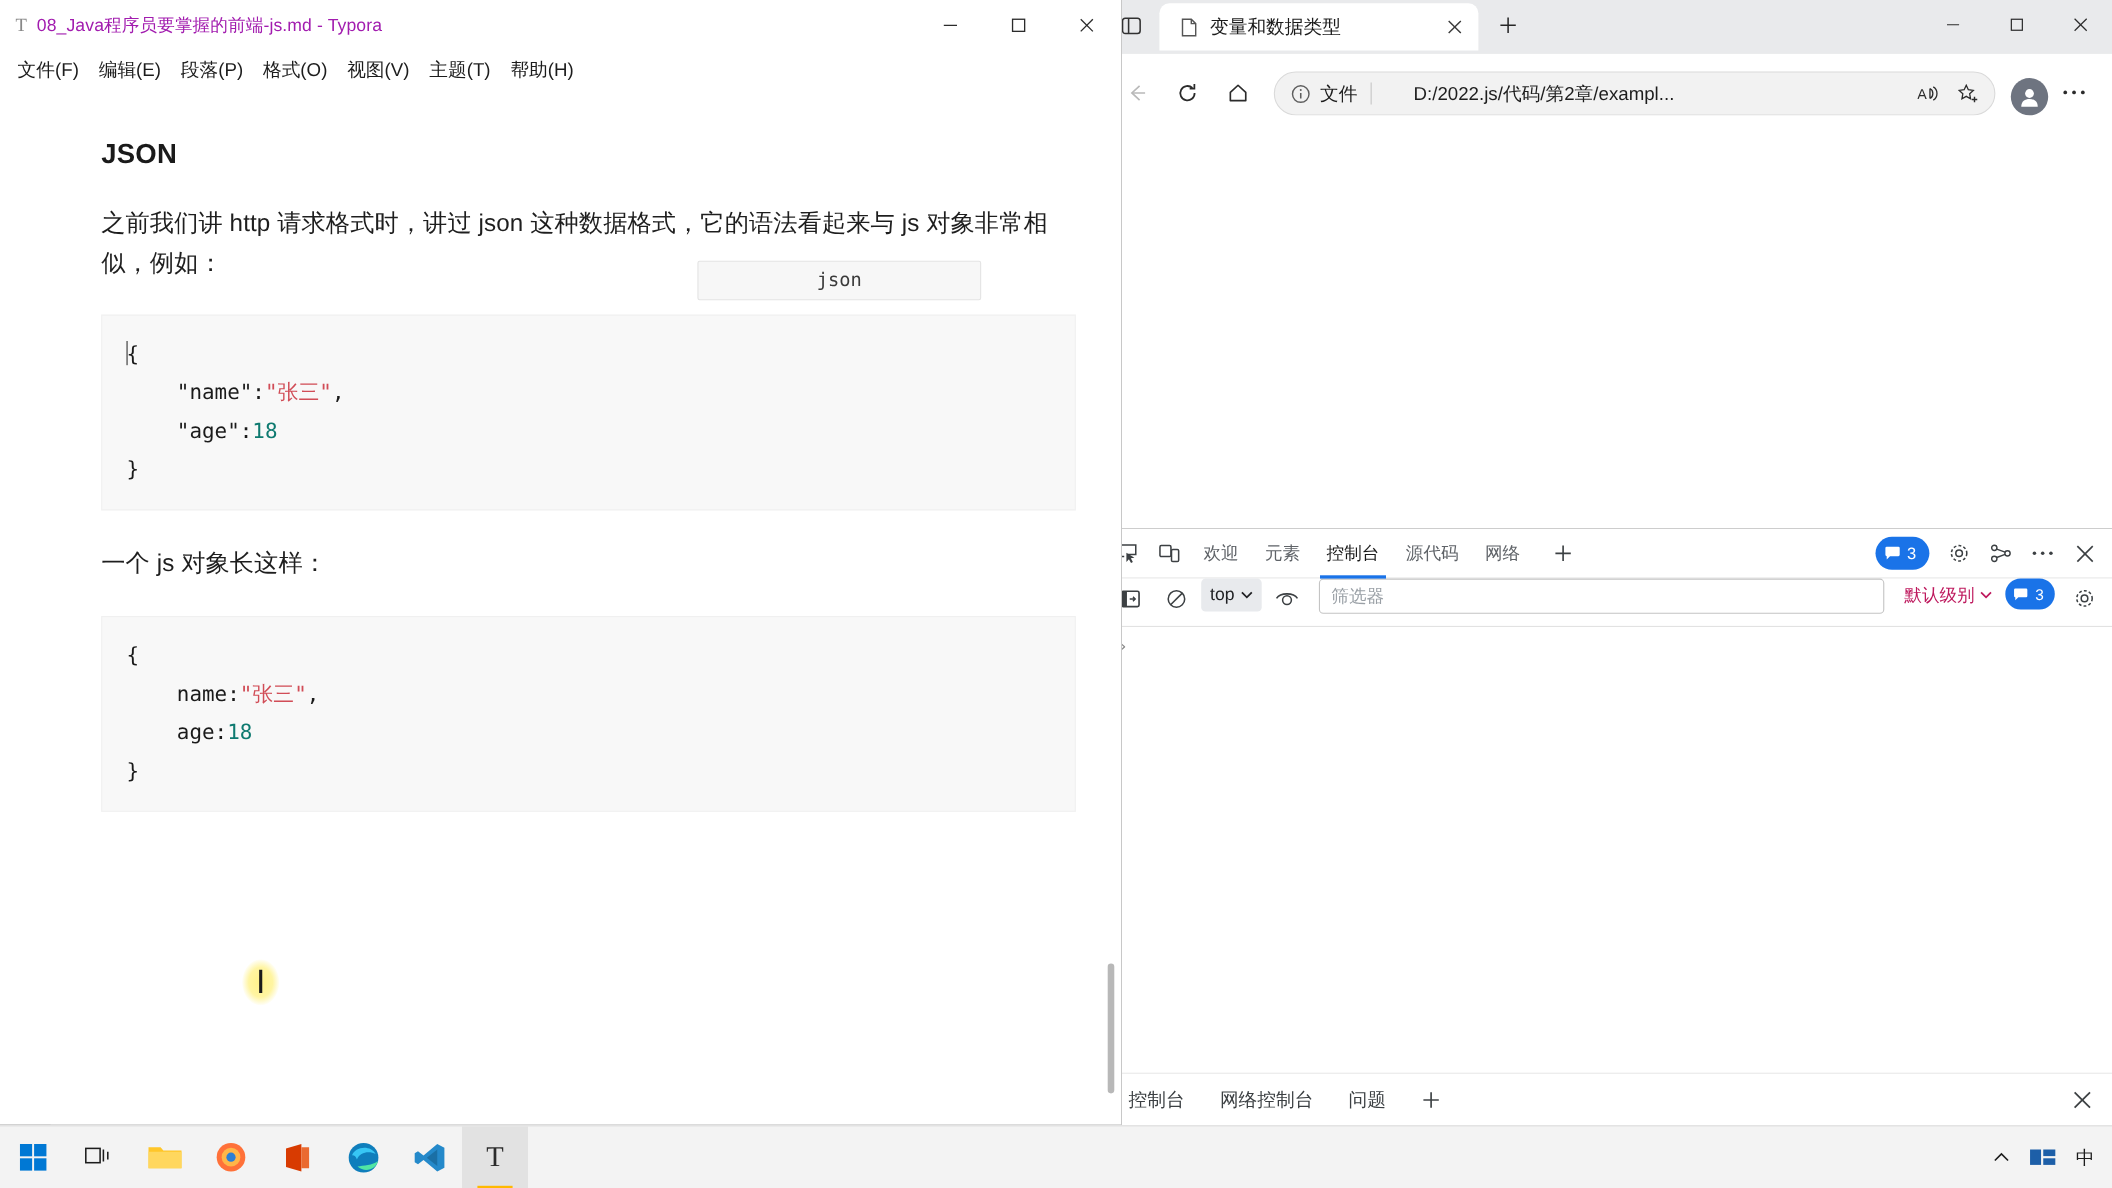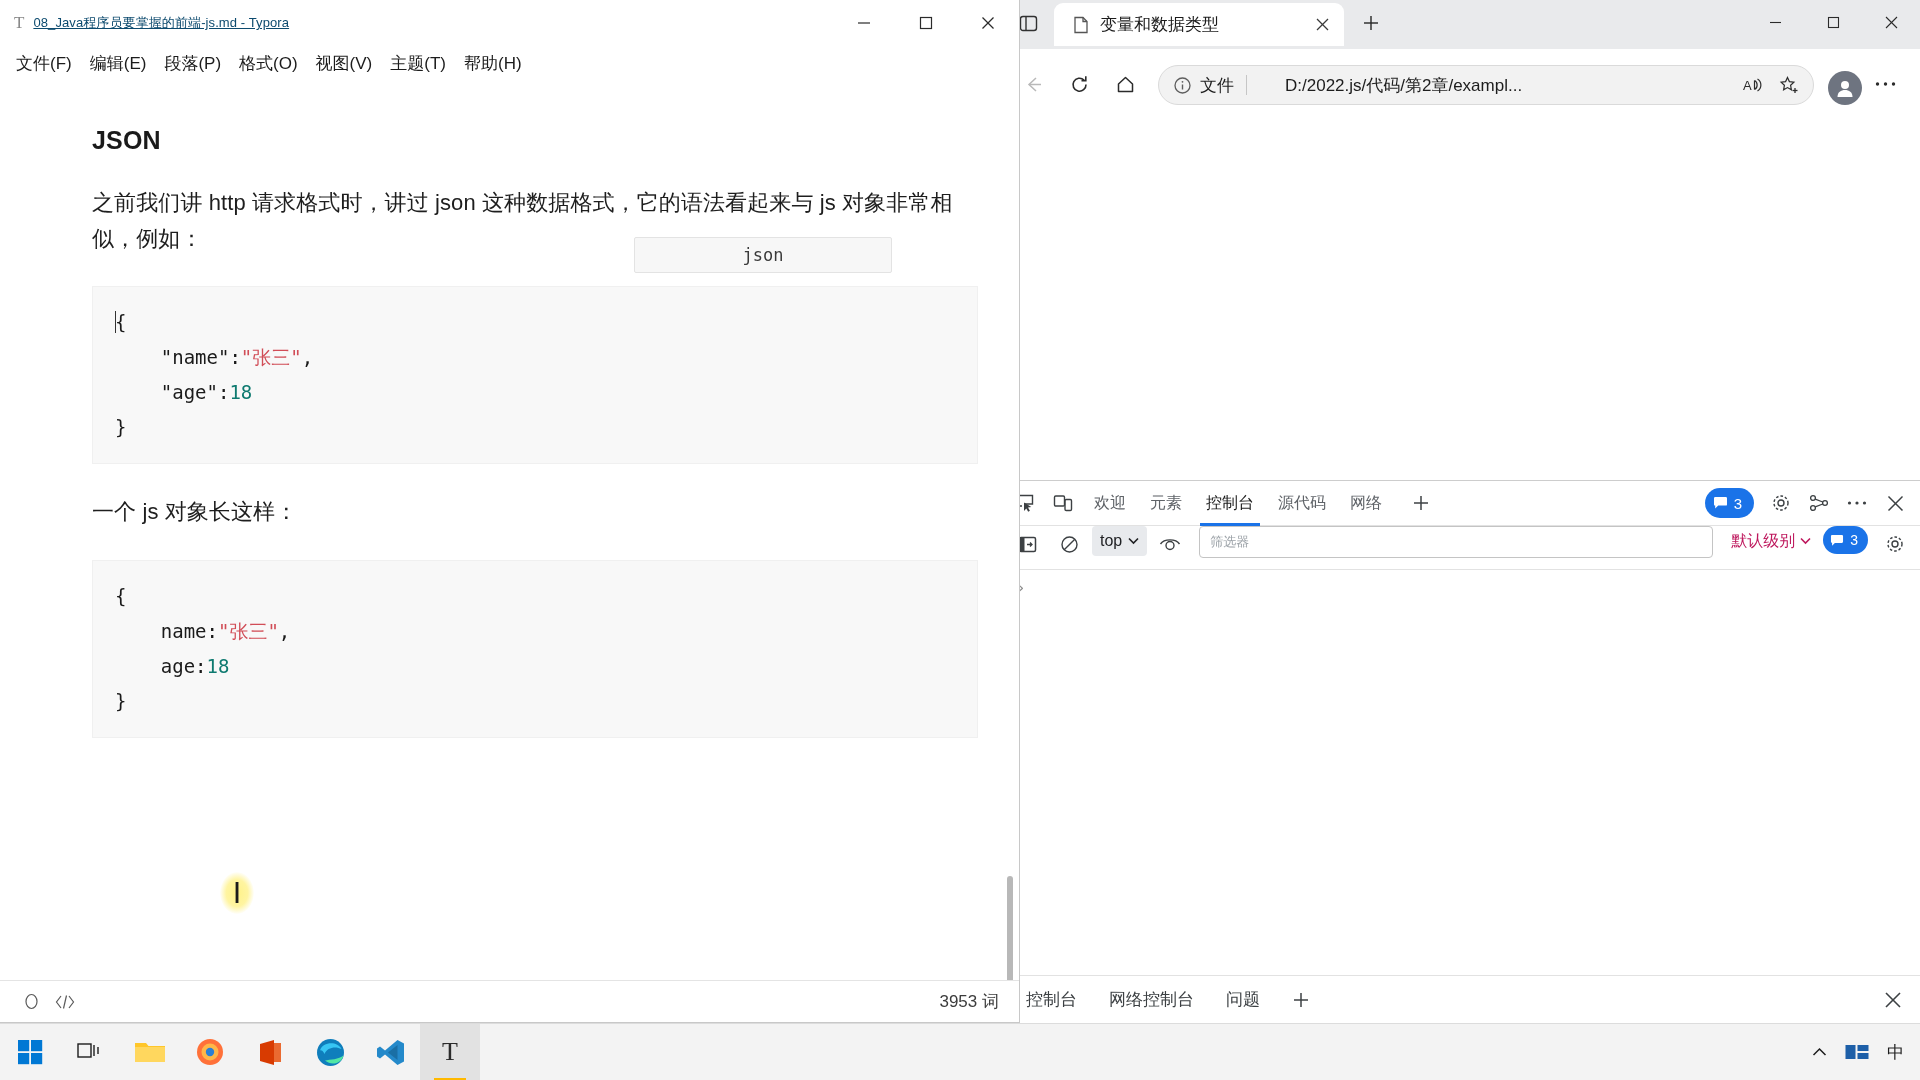--- a/index.html
+++ b/index.html
@@ -25,23 +25,22 @@
     height: 46px; min-height: 46px;
     display: flex; align-items: center;
     background: #ffffff;
     position: relative;
   }
   .ty-icon {
     margin-left: 14px; margin-right: 9px;
     font-size: 17px; color: #888; font-family: "Liberation Serif", serif;
   }
   #typora-title {
-    font-size: 13px; color: #0c4a6e; letter-spacing: 0.1px;
+    font-size: 16px; color: #a21caf; letter-spacing: 0.1px;
     white-space: nowrap;
-    text-decoration: underline;
   }
   .win-ctrls { position: absolute; right: 0; top: 0; display: flex; height: 46px; }
   .win-btn {
     width: 62px; height: 46px;
     display: flex; align-items: center; justify-content: center;
     color: #2b2b2b;
   }
   .win-btn svg { display: block; }
 
   #typora-menubar {
@@ -264,21 +263,21 @@
     background: #ffffff;
   }
   #ctx-select {
     height: 30px; border-radius: 4px; background: #e8eaed;
     display: flex; align-items: center; gap: 6px;
     padding: 0 8px; font-size: 16px; color: #202124; flex: 0 0 auto;
   }
   #filter-input {
     flex: 1; height: 32px; border: 1px solid #c4c4c4; border-radius: 4px;
     display: flex; align-items: center; padding: 0 10px;
-    font-size: 13px; color: #9aa0a6; background: #fff;
+    font-size: 16px; color: #9aa0a6; background: #fff;
     margin: 0 6px; min-width: 60px;
   }
   #level-select {
     height: 30px; display: flex; align-items: center; gap: 5px;
     padding: 0 8px; font-size: 16px; color: #be185d; flex: 0 0 auto;
   }
   .dt-badge.sm { height: 28px; padding: 0 10px 0 7px; font-size: 14px; margin-right: 4px; }
 
   #dt-console-output {
     flex: 1; background: #ffffff; position: relative; overflow: hidden;
@@ -400,35 +399,20 @@
     <div id="text-cursor">
       <div class="glow"></div>
       <span class="ibeam">I</span>
     </div>
 
     <div id="ty-scroll-track">
       <div id="ty-scroll-thumb"></div>
     </div>
   </div>
 
-  <div id="typora-status">
-    <div class="status-ico">
-      <svg width="17" height="17" viewBox="0 0 17 17">
-          <ellipse cx="8.5" cy="8.5" rx="5.5" ry="7" fill="none" stroke="currentColor" stroke-width="1.2"></ellipse>
-        </svg>
-    </div>
-    <div class="status-ico">
-      <svg width="22" height="18" viewBox="0 0 22 18">
-        <path d="M7 3 L2.5 9 L7 15" fill="none" stroke="currentColor" stroke-width="1.2"></path>
-        <path d="M15 3 L19.5 9 L15 15" fill="none" stroke="currentColor" stroke-width="1.2"></path>
-        <line x1="12.5" y1="2.5" x2="9.5" y2="15.5" stroke="currentColor" stroke-width="1.2"></line>
-      </svg>
-    </div>
-    <div id="word-count">3953 词</div>
-  </div>
 </div>
 
 <div id="edge">
 
   <div id="edge-tabstrip">
     <div id="tab-sidebar-btn">
       <svg width="19" height="19" viewBox="0 0 19 19">
         <rect x="1.5" y="2.5" width="16" height="14" rx="2.5" fill="none" stroke="currentColor" stroke-width="1.4"></rect>
         <line x1="7" y1="2.5" x2="7" y2="16.5" stroke="currentColor" stroke-width="1.4"></line>
       </svg>

